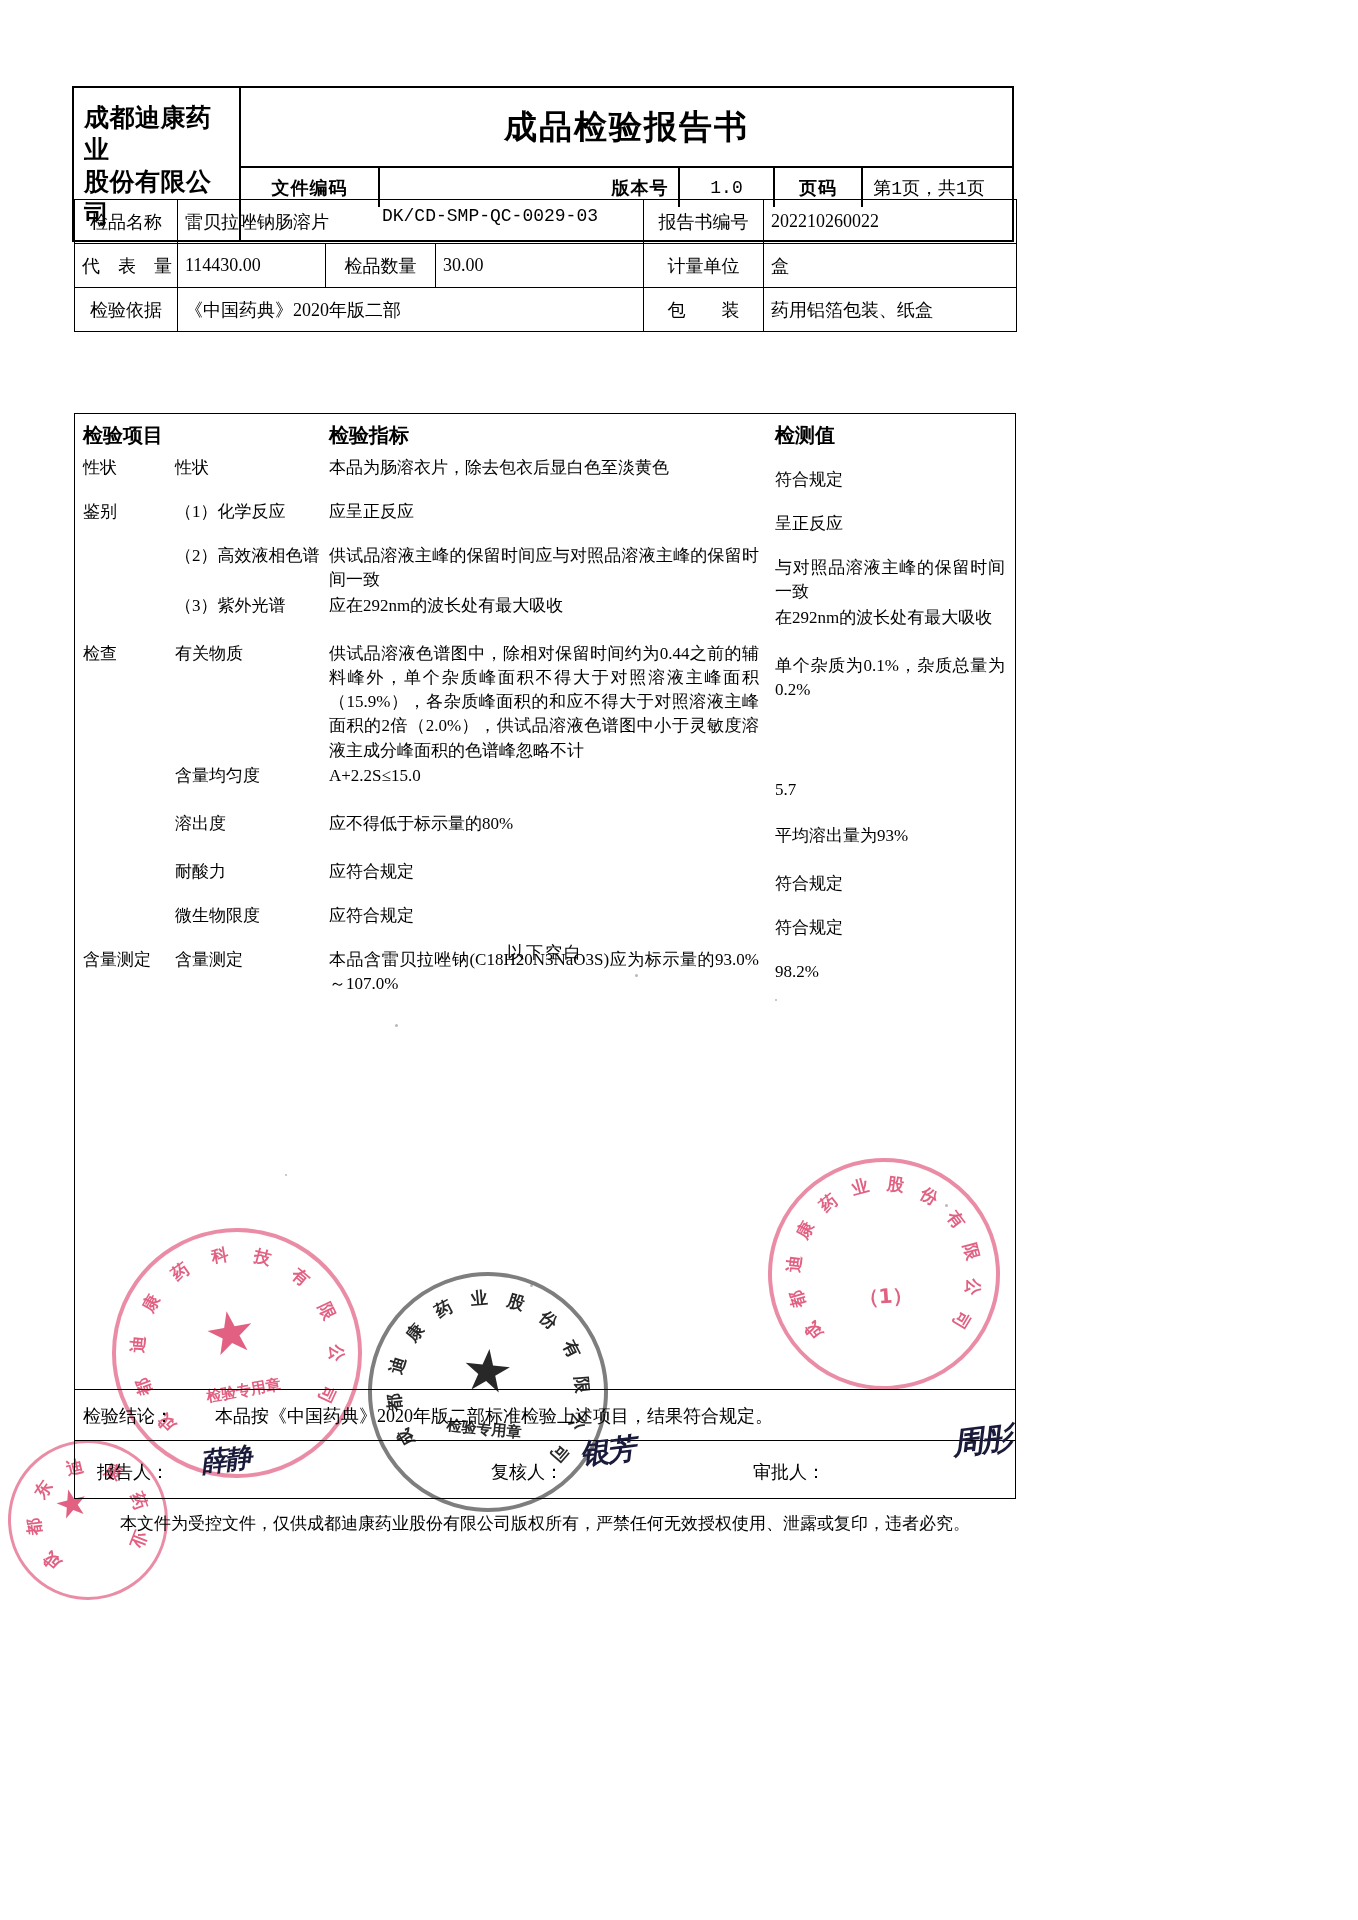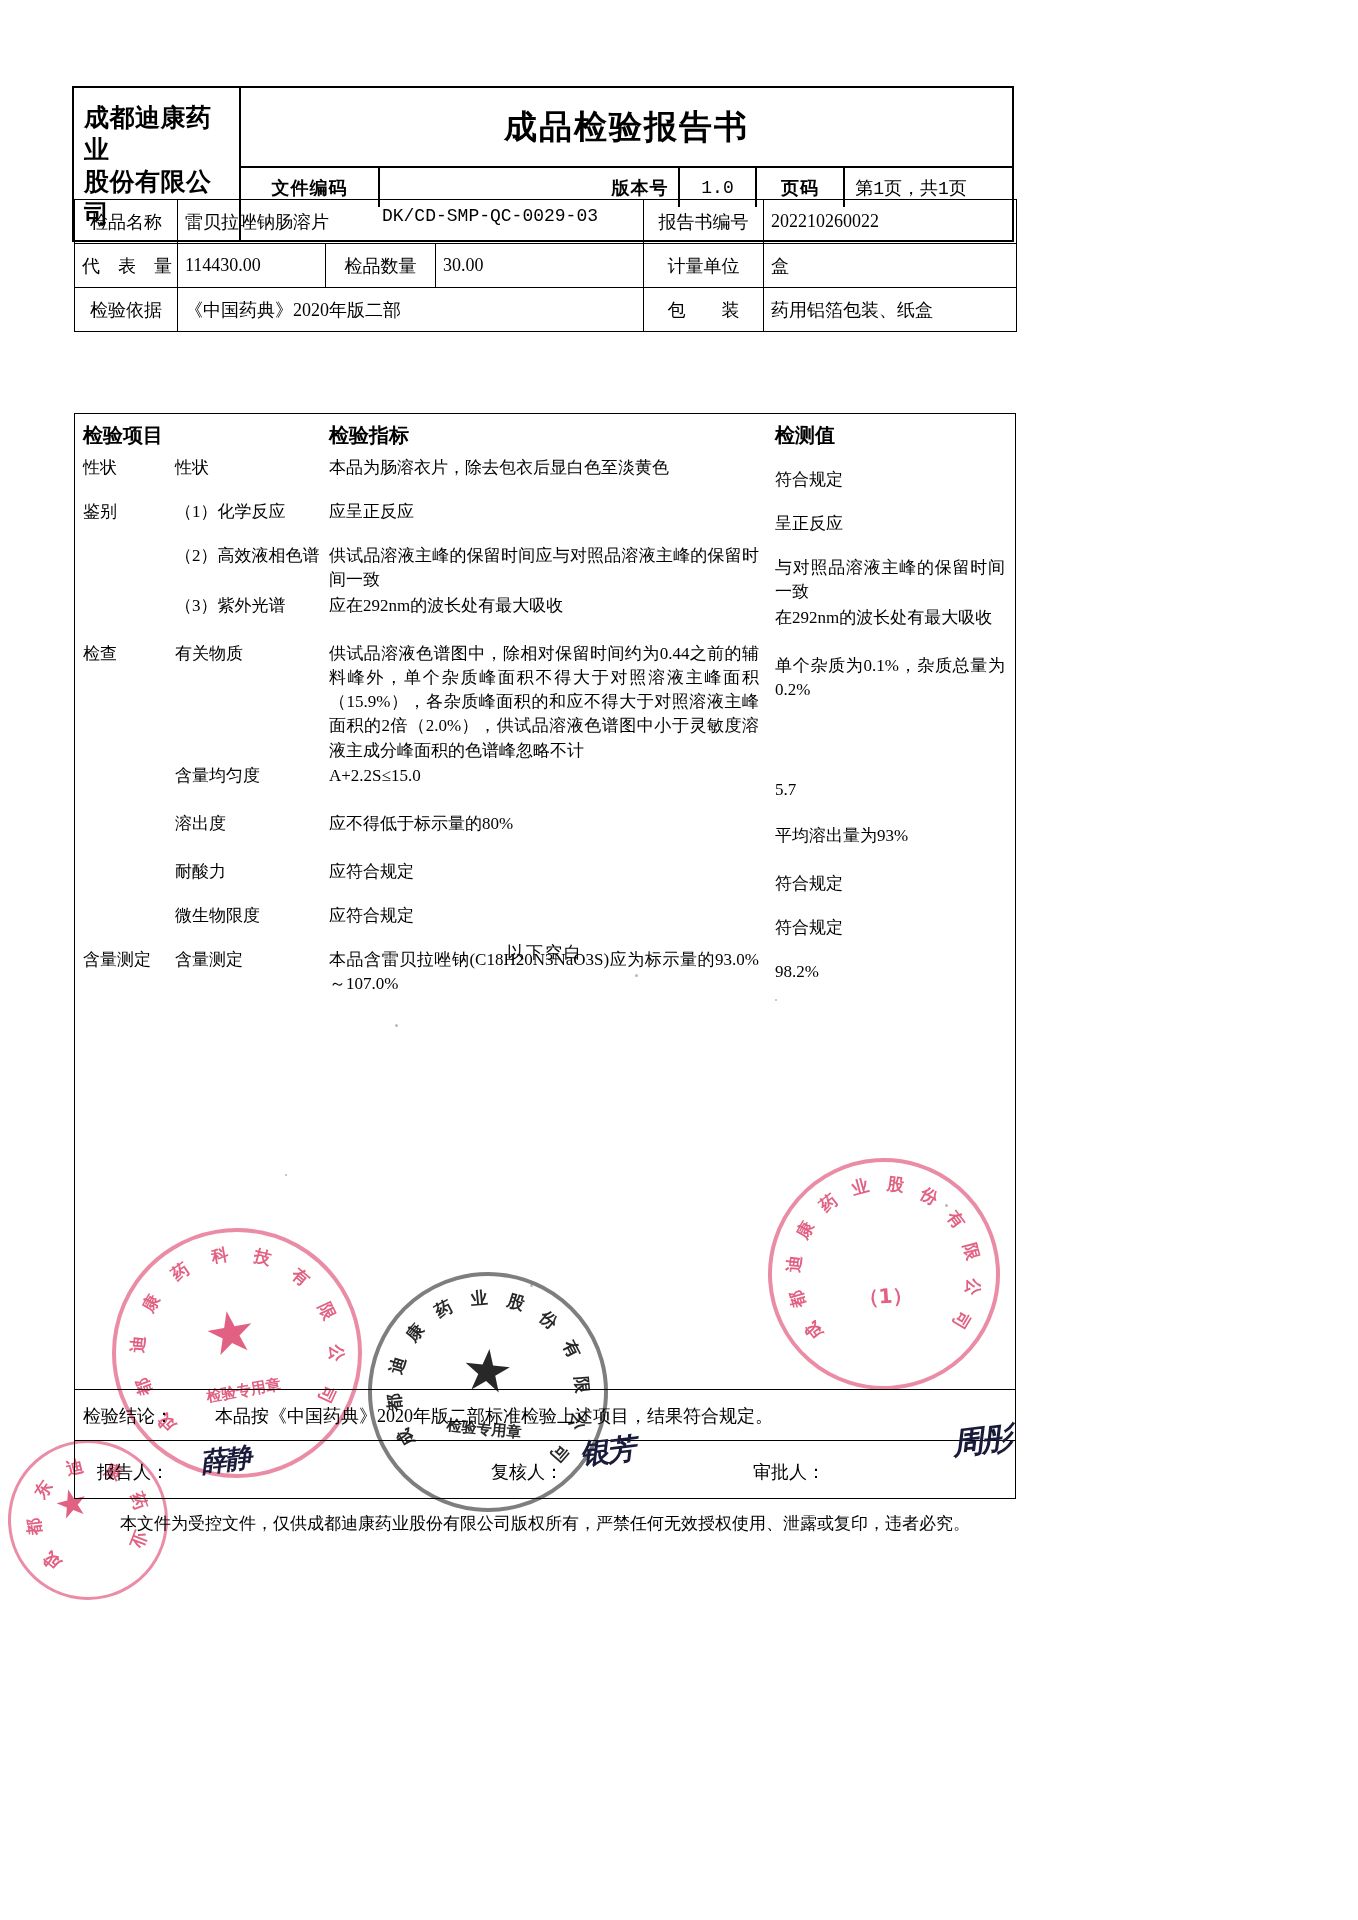--- a/index.html
+++ b/index.html
@@ -81,21 +81,21 @@
     font-family: "DejaVu Sans", "Liberation Sans", sans-serif;
     letter-spacing: 1px;
   }
   .dm-value {
     font-family: "Liberation Mono", "DejaVu Sans Mono", monospace;
     font-size: 17px;
   }
   .dm-w1 { width: 139px; }
   .dm-w2 { width: 222px; margin-top: 48px; }
   .dm-w3 { width: 78px; }
-  .dm-w4 { width: 77px; }
+  .dm-w4 { width: 95px; }
   .dm-w5 { width: 88px; }
   .dm-w6 { width: 132px; }
 
   
   .info-table {
     position: absolute;
     left: 74px;
     top: 199px;
     width: 942px;
     border-collapse: collapse;

